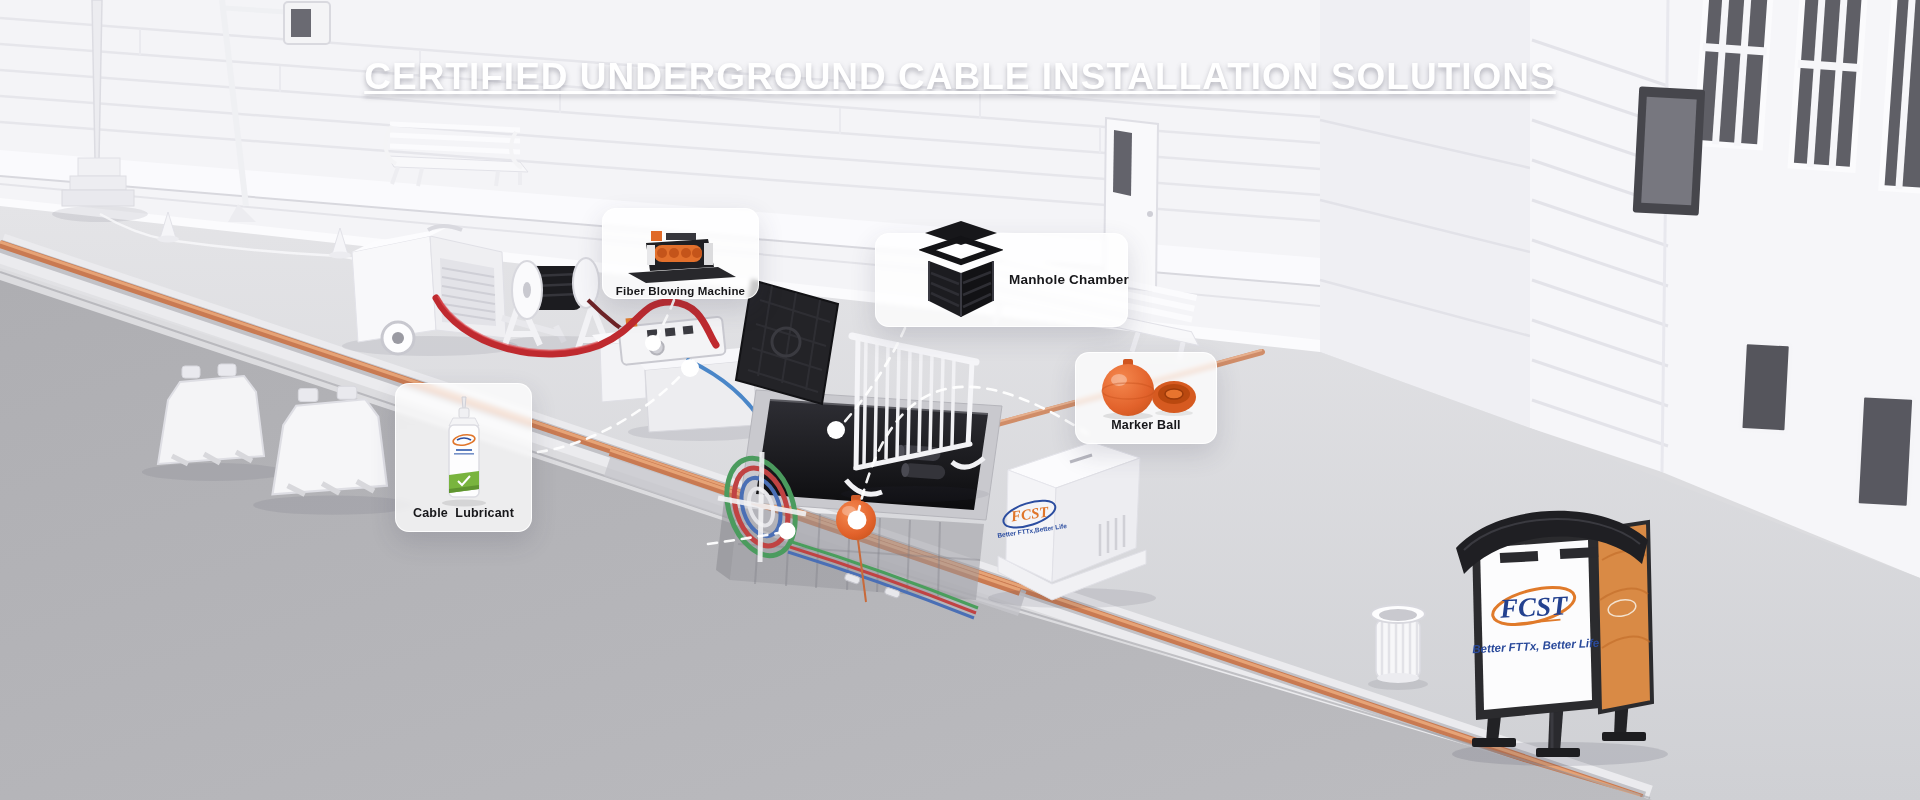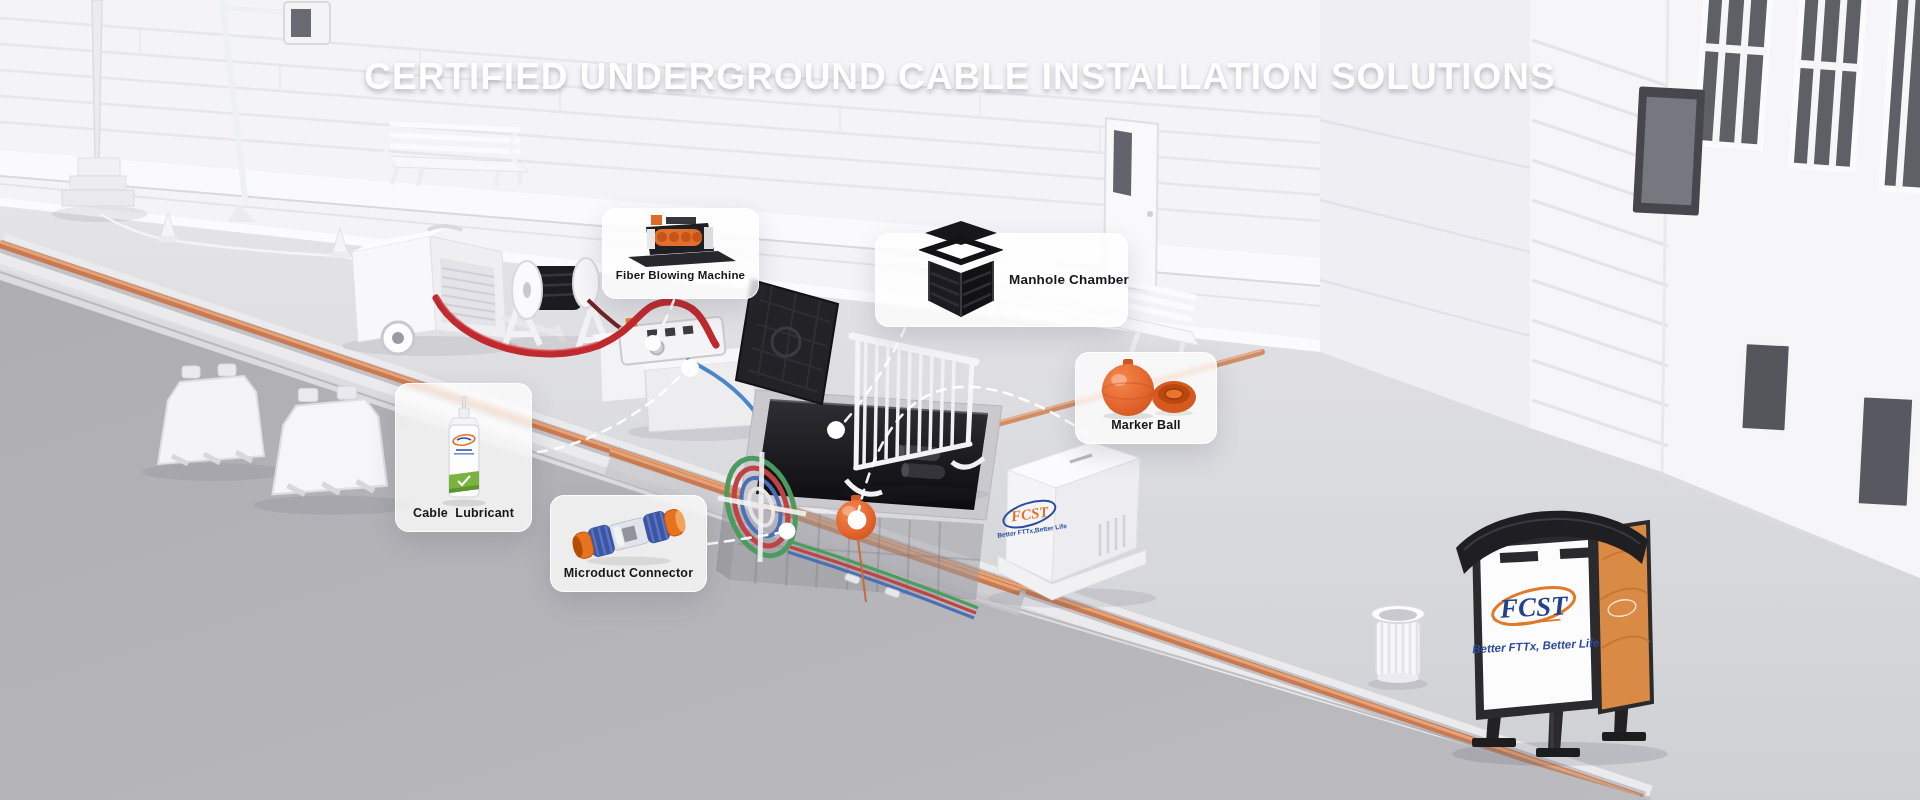--- a/index.html
+++ b/index.html
@@ -2,30 +2,30 @@
 <html><head>
 <meta charset="utf-8">
 <style>
   html,body{margin:0;padding:0;background:#dcdcdf;font-family:"Liberation Sans",sans-serif;}
   .stage{position:relative;width:1920px;height:800px;overflow:hidden;background:#dcdcdf;}
   .stage svg{display:block;}
   #scene-svg,#leader-svg{position:absolute;left:0;top:0;}
   #leader-svg{z-index:4;pointer-events:none;}
   #page-title{position:absolute;z-index:6;left:0;top:56px;width:1920px;text-align:center;
     color:#ffffff;font-size:37px;font-weight:700;letter-spacing:1px;margin:0;
-    text-shadow:0 3px 5px rgba(70,70,85,.35);}
+    text-shadow:0 3px 5px rgba(70,70,85,.35);text-decoration:underline;}
   .card{position:absolute;z-index:6;background:rgba(255,255,255,.76);
     border:1px solid rgba(255,255,255,.95);border-radius:14px;
     box-shadow:0 10px 26px rgba(55,55,80,.16);display:flex;flex-direction:column;
     align-items:center;justify-content:flex-end;backdrop-filter:blur(2px);}
   .card-img{flex:0 0 auto;}
   .card-label{font-weight:700;color:#17171a;white-space:pre;text-align:center;line-height:1.1;
     padding:0 4px 10px 4px;font-size:12.5px;letter-spacing:.2px;}
   .card--fbm{left:602px;top:208px;width:155px;height:89px;}
-  .card--fbm .card-label{font-size:11.5px;padding-bottom:16px;}
+  .card--fbm .card-label{font-size:11.5px;padding-bottom:0;}
   .card--manhole{left:875px;top:233px;width:216px;height:92px;flex-direction:row;
     justify-content:flex-start;align-items:center;padding-left:35px;}
   .card--manhole .card-img{margin:-18px 0 0 8px;}
   .card--manhole .card-label{font-size:13.5px;padding:0 6px 0 6px;}
   .card--ball{left:1075px;top:352px;width:140px;height:90px;}
   .card--lube{left:395px;top:383px;width:135px;height:147px;}
   .card--duct{left:550px;top:495px;width:155px;height:95px;}
 </style>
 </head>
 <body>
@@ -432,33 +432,14 @@
     <ellipse cx="84" cy="39" rx="16" ry="10" fill="#b9480f"></ellipse>
     <ellipse cx="84" cy="39" rx="9" ry="5" fill="#e8742e" stroke="#9a3a0a" stroke-width="1.5"></ellipse>
     <rect x="33" y="4" width="10" height="8" rx="2" fill="#cf5520"></rect>
     <circle cx="38" cy="35" r="26" fill="url(#mbG)"></circle>
     <ellipse cx="29" cy="25" rx="8" ry="6" fill="#ffffff" opacity=".35"></ellipse>
     <ellipse cx="38" cy="36" rx="26" ry="8" fill="none" stroke="#c24e1a" stroke-width="1.5" opacity=".4"></ellipse>
   </svg>
   <span class="card-label">Marker Ball</span>
 </div>
 
-<div class="card card--duct">
-  <svg class="card-img" width="132" height="66" viewBox="0 0 132 66">
-    <ellipse cx="66" cy="60" rx="42" ry="4.5" fill="rgba(0,0,0,.09)"></ellipse>
-    <g transform="rotate(-14 66 33)">
-      <rect x="48" y="20" width="36" height="26" rx="4" fill="#dfe3e8" opacity=".9" stroke="#b9c0c8"></rect>
-      <rect x="60" y="26" width="13" height="14" fill="#5a5f66" opacity=".6"></rect>
-      <rect x="52" y="23" width="7" height="20" fill="#ffffff" opacity=".55"></rect>
-      <rect x="26" y="18" width="23" height="30" rx="6" fill="#3b55a5"></rect>
-      <path d="M31,19 L31,47 M38,19 L38,47 M45,19 L45,47" stroke="#5a74c0" stroke-width="2.5"></path>
-      <rect x="83" y="18" width="23" height="30" rx="6" fill="#3b55a5"></rect>
-      <path d="M88,19 L88,47 M95,19 L95,47 M102,19 L102,47" stroke="#5a74c0" stroke-width="2.5"></path>
-      <rect x="11" y="20" width="17" height="26" rx="7" fill="#e8731f" stroke="#c25708"></rect>
-      <ellipse cx="13" cy="33" rx="4.5" ry="11" fill="#b54d05"></ellipse>
-      <rect x="104" y="20" width="17" height="26" rx="7" fill="#e8731f" stroke="#c25708"></rect>
-      <ellipse cx="119" cy="33" rx="4.5" ry="11" fill="#f2a35f"></ellipse>
-    </g>
-  </svg>
-  <span class="card-label">Microduct Connector</span>
+
 </div>
 
-</div>
-
 </body></html>

